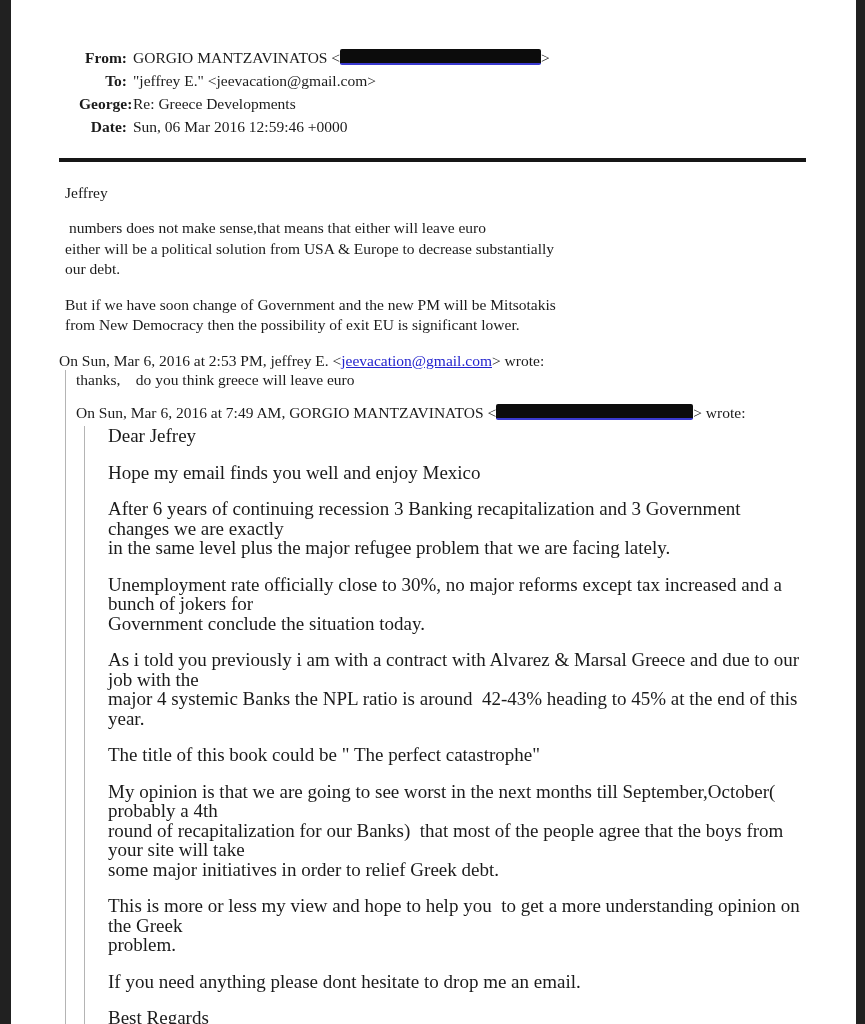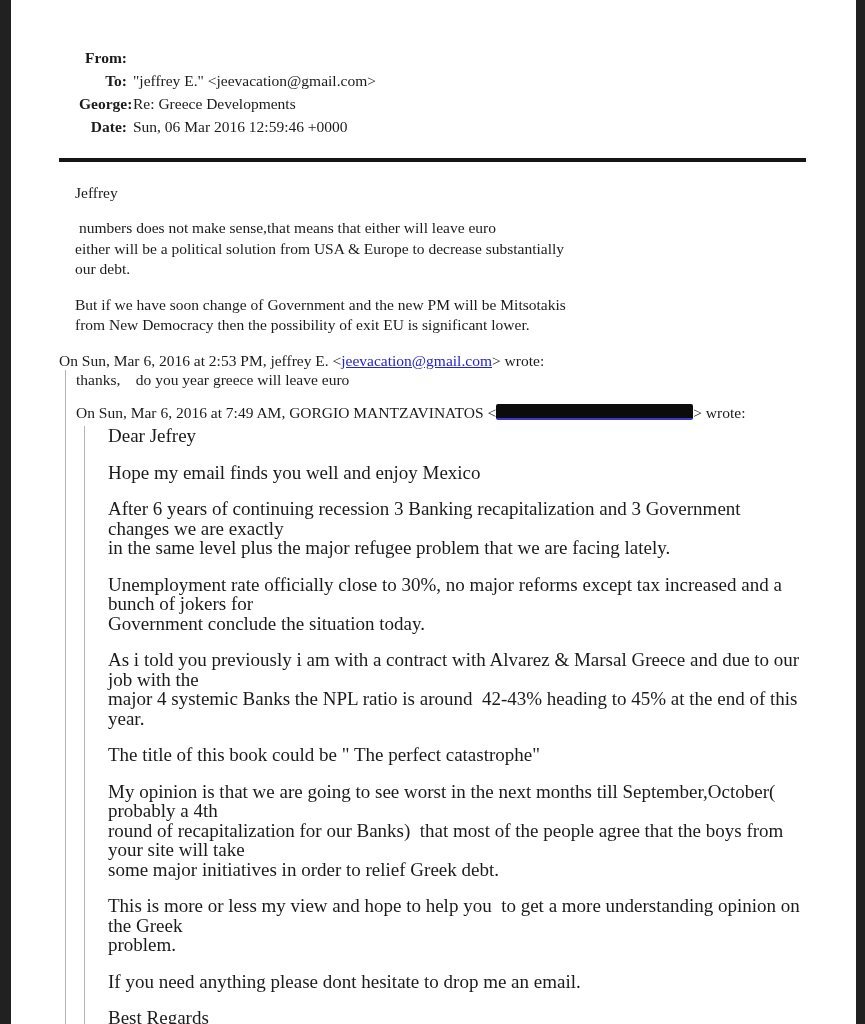--- a/index.html
+++ b/index.html
@@ -33,21 +33,21 @@
     border-bottom: 2px solid var(--redaction-underline, #3a3ad0);
     vertical-align: -2px;
   }
   .redaction-from  { width: 201px; }
   .redaction-inner { width: 197px; }
 
   .rule { height: 3.5px; background: #161616; margin-top: 20px; }
 
   
   .body { margin-top: 21px; font-size: 15.5px; }
-  .para { white-space: pre-wrap; line-height: 20.5px; margin: 0 0 15px 16px; }
+  .para { white-space: pre-wrap; line-height: 20.5px; margin: 0 0 15px 6px; }
   .attribution { white-space: pre-wrap; line-height: 19.5px; }
   .link { color: var(--link, #2323cd); text-decoration: underline; cursor: pointer; }
 
   blockquote.bq {
     margin: 0 0 0 6px;
     border-left: 1px solid var(--quote-bar, #b4b4b4);
     padding: 0 0 0 10px;
   }
   .bq1 .q-line { white-space: pre-wrap; line-height: 19.5px; margin-bottom: 13px; font-size: 15.5px; }
 
@@ -65,20 +65,21 @@
 <body>
 
 <div class="edge-bar edge-left"></div>
 <div class="edge-bar edge-right"></div>
 
 <div class="doc">
 
   <div class="hdr">
     <div class="hdr-row">
       <span class="hdr-label">From:</span>
+      <span class="hdr-value"><span>GORGIO MANTZAVINATOS &lt;</span><span class="redaction redaction-from"></span><span>&gt;</span></span>
     </div>
     <div class="hdr-row">
       <span class="hdr-label">To:</span>
       <span class="hdr-value">"jeffrey E." &lt;jeevacation@gmail.com&gt;</span>
     </div>
     <div class="hdr-row">
       <span class="hdr-label">George:</span>
       <span class="hdr-value">Re: Greece Developments</span>
     </div>
     <div class="hdr-row">
@@ -93,21 +94,21 @@
     <div class="para">Jeffrey</div>
     <div class="para"> numbers does not make sense,that means that either will leave euro
 either will be a political solution from USA &amp; Europe to decrease substantially
 our debt.</div>
     <div class="para">But if we have soon change of Government and the new PM will be Mitsotakis
 from New Democracy then the possibility of exit EU is significant lower.</div>
 
     <div class="attribution"><span>On Sun, Mar 6, 2016 at 2:53 PM, jeffrey E. &lt;</span><a class="link">jeevacation@gmail.com</a><span>&gt; wrote:</span></div>
 
     <blockquote class="bq bq1">
-      <div class="q-line">thanks,    do you year greece will leave euro</div>
+      <div class="q-line">thanks,    do you think greece will leave euro</div>
 
       <div class="attribution"><span>On Sun, Mar 6, 2016 at 7:49 AM, GORGIO MANTZAVINATOS &lt;</span><span class="redaction redaction-inner"></span><span>&gt; wrote:</span></div>
 
       <blockquote class="bq bq2">
         <div class="para">Dear Jefrey</div>
         <div class="para">Hope my email finds you well and enjoy Mexico</div>
         <div class="para">After 6 years of continuing recession 3 Banking recapitalization and 3 Government changes we are exactly
 in the same level plus the major refugee problem that we are facing lately.</div>
         <div class="para">Unemployment rate officially close to 30%, no major reforms except tax increased and a bunch of jokers for
 Government conclude the situation today.</div>

